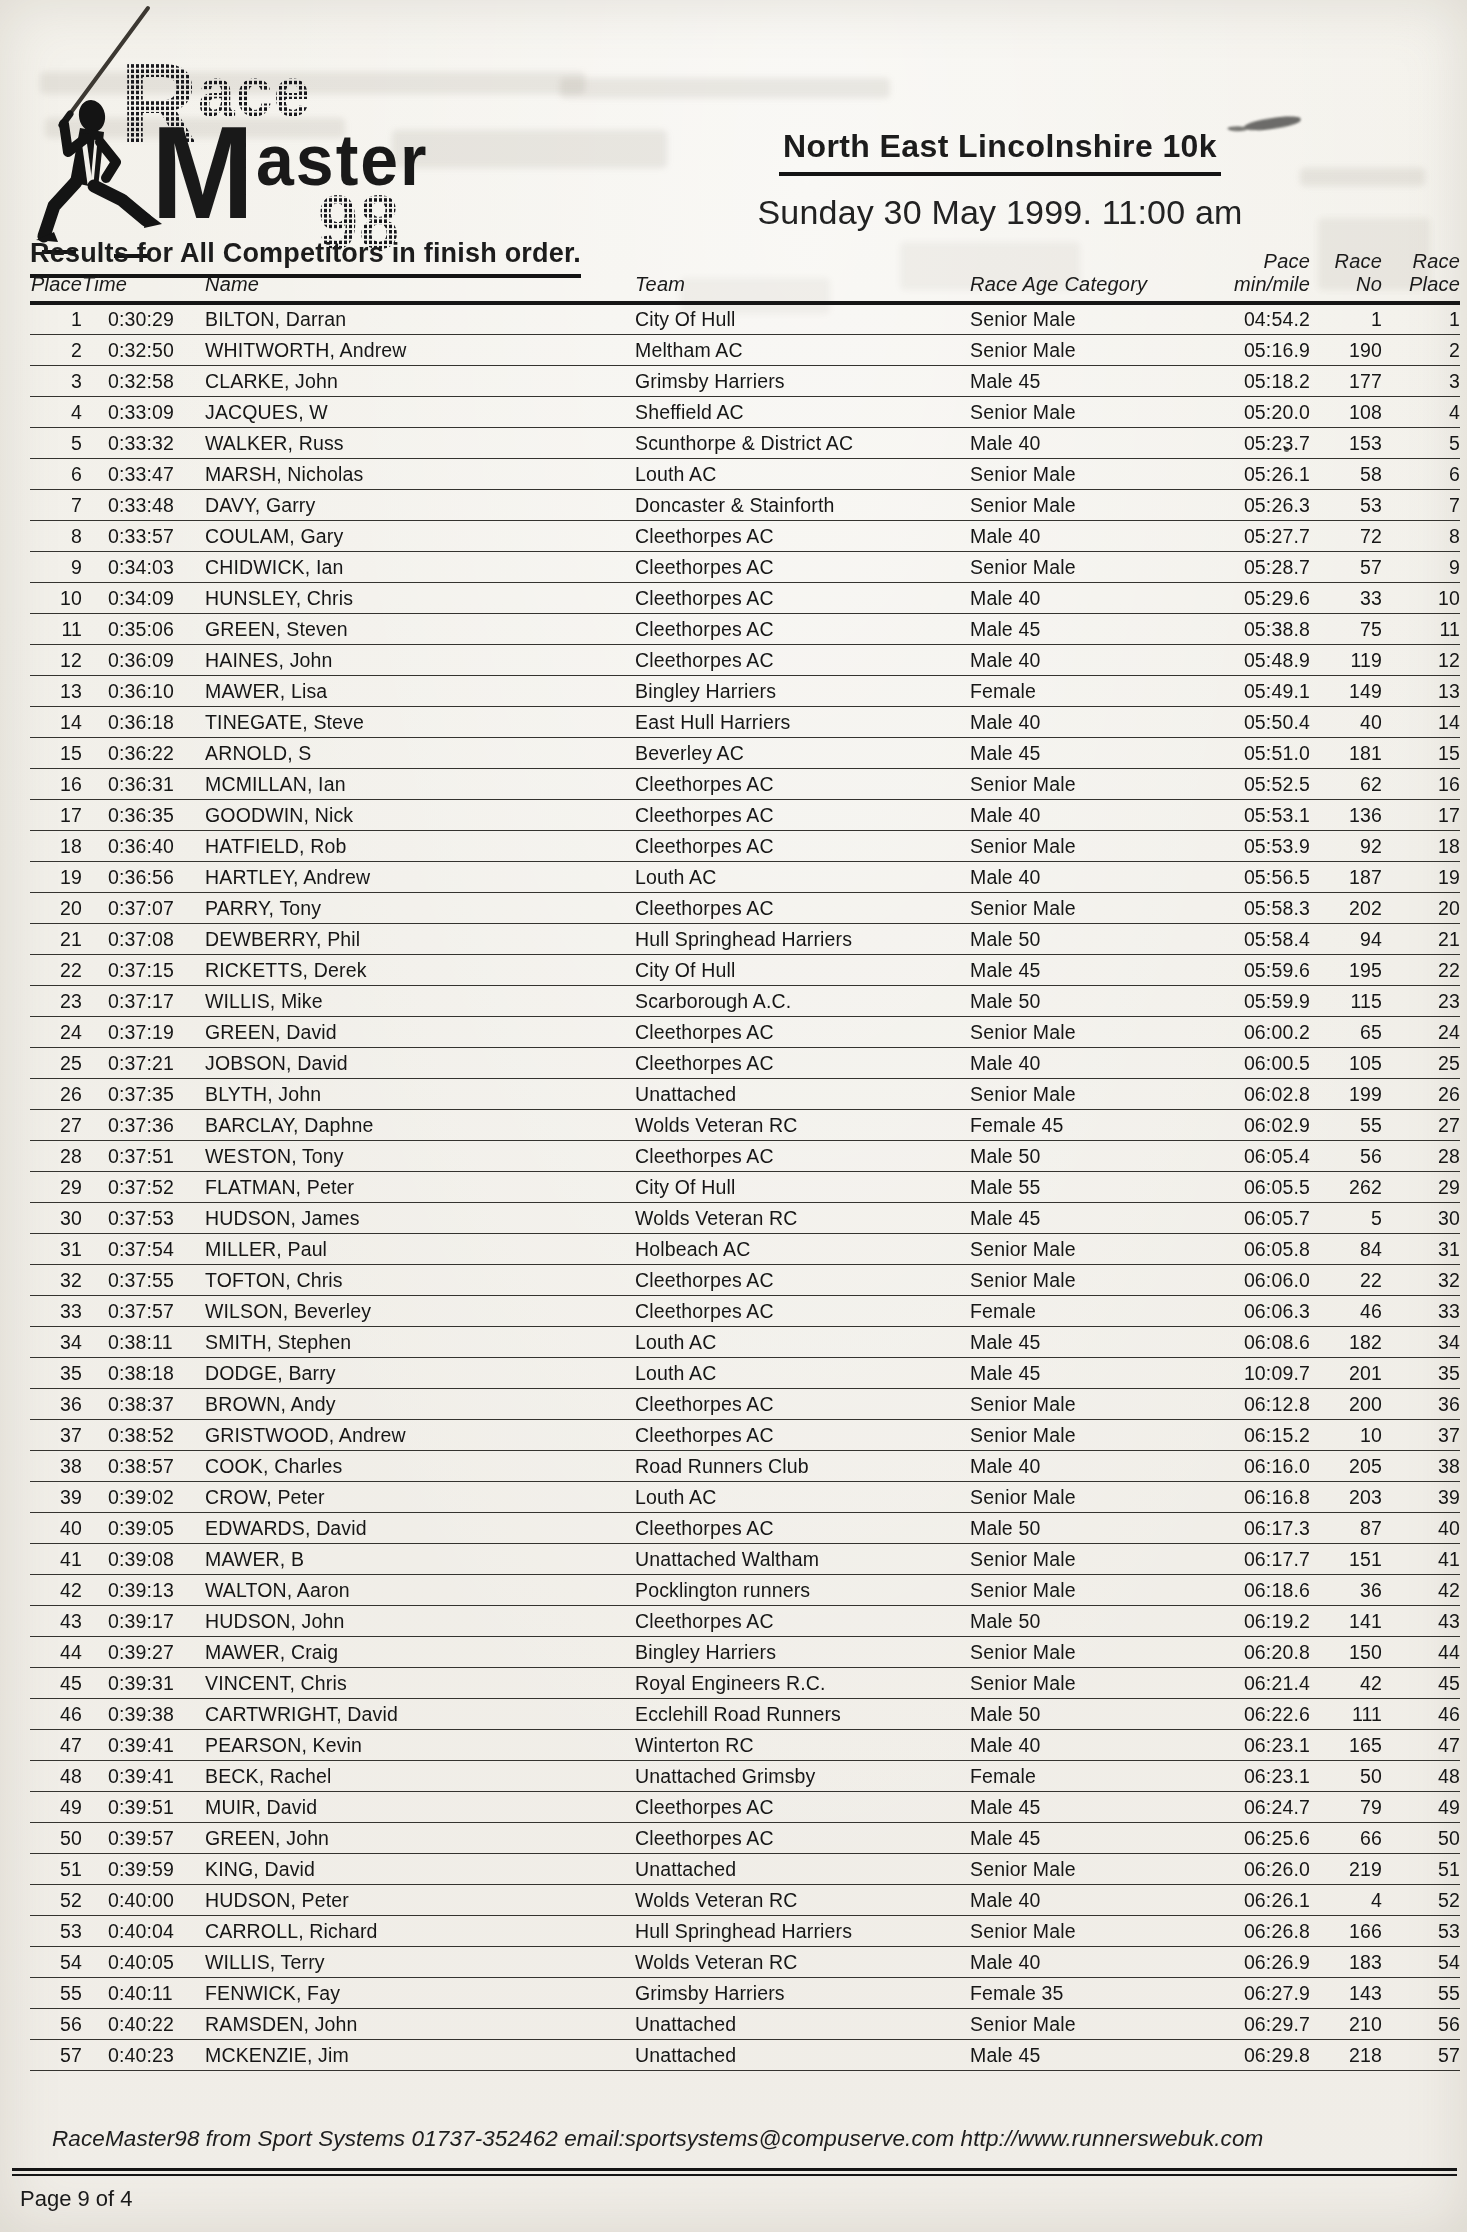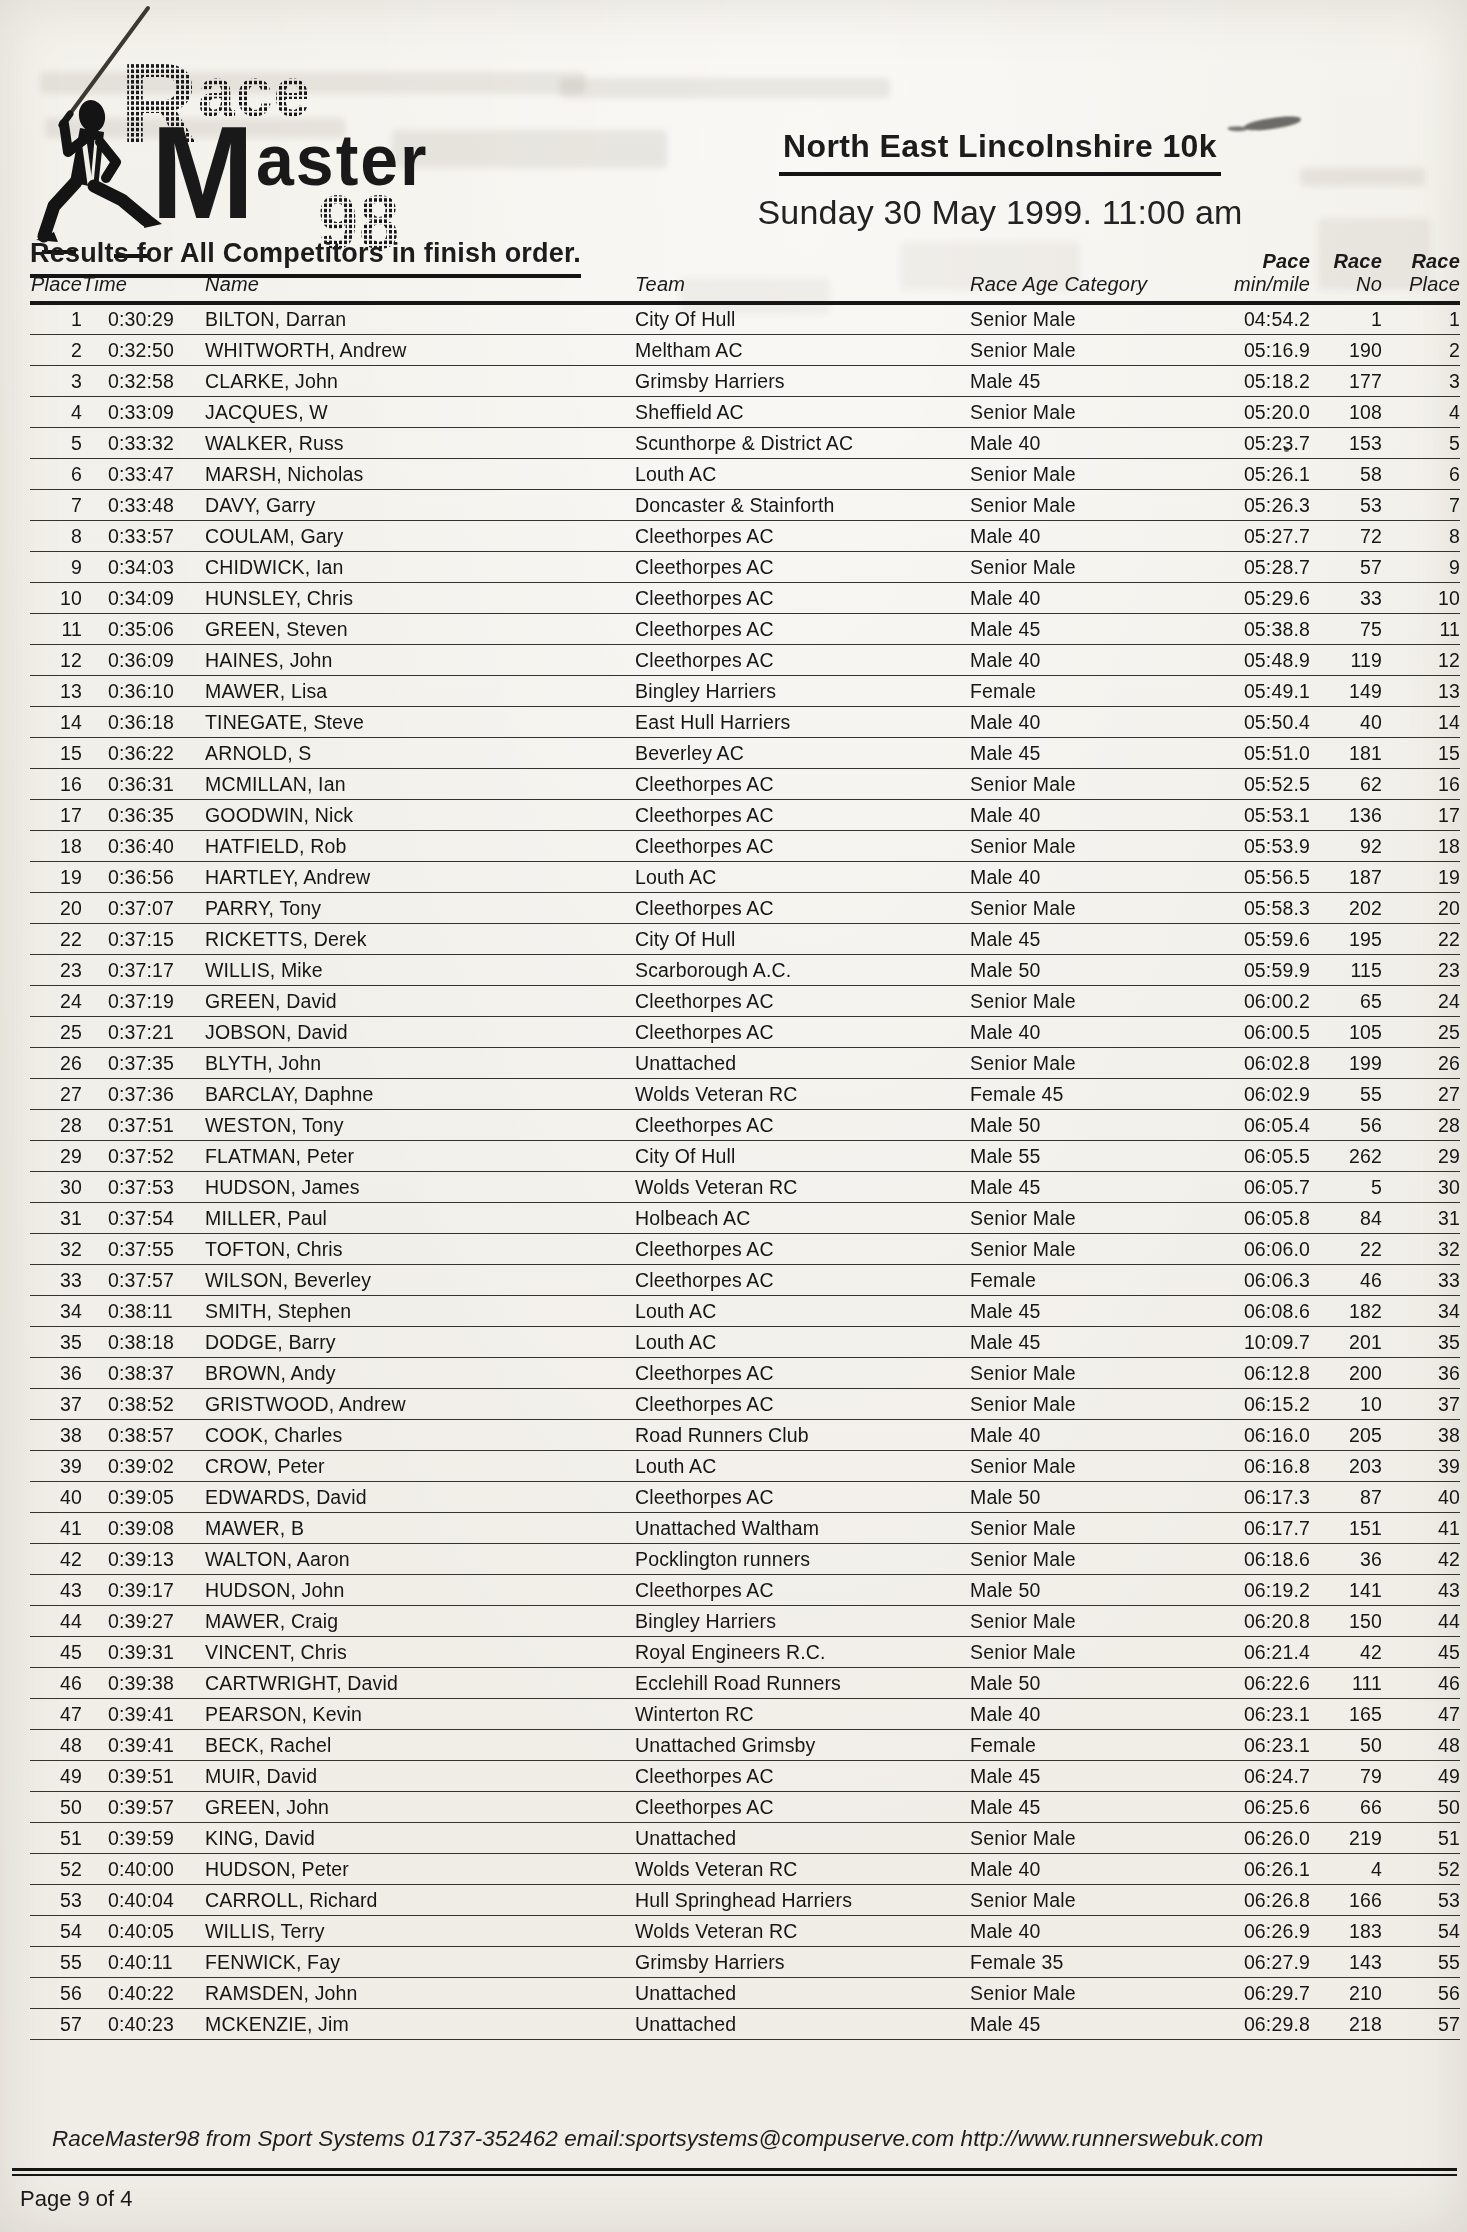--- a/index.html
+++ b/index.html
@@ -77,21 +77,21 @@
     position: absolute; left: 30px; top: 250px;
     width: 1430px;
     border-collapse: collapse; table-layout: fixed;
   }
   table.results th {
     font-style: italic; font-weight: normal;
     font-size: 20px; vertical-align: bottom;
     padding: 0 0 5px 0; letter-spacing: .2px; color:#1a1a1a;
     border-bottom: 4px solid #161616;
   }
-  table.results th .h1 { line-height: 22px; min-height: 22px; font-weight: bold; }
+  table.results th .h1 { line-height: 22px; min-height: 22px; }
   table.results th .h2 { line-height: 24px; }
   table.results td {
     font-size: 19.5px; height: 31px; line-height: 20px;
     border-bottom: 1.6px solid #34332f;
     white-space: nowrap; overflow: hidden;
     color:#161616; letter-spacing:.15px;
   }
   .c-right { text-align: right; }
   .c-left  { text-align: left; }
   td.pad-time { padding-left: 26px; }
@@ -411,20 +411,30 @@
         <td class="c-right">20</td>
         <td class="c-left pad-time">0:37:07</td>
         <td class="c-left pad-name">PARRY, Tony</td>
         <td class="c-left">Cleethorpes AC</td>
         <td class="c-left">Senior Male</td>
         <td class="c-right">05:58.3</td>
         <td class="c-right">202</td>
         <td class="c-right">20</td>
       </tr>
         <tr>
+        <td class="c-right">21</td>
+        <td class="c-left pad-time">0:37:08</td>
+        <td class="c-left pad-name">DEWBERRY, Phil</td>
+        <td class="c-left">Hull Springhead Harriers</td>
+        <td class="c-left">Male 50</td>
+        <td class="c-right">05:58.4</td>
+        <td class="c-right">94</td>
+        <td class="c-right">21</td>
+      </tr>
+        <tr>
         <td class="c-right">22</td>
         <td class="c-left pad-time">0:37:15</td>
         <td class="c-left pad-name">RICKETTS, Derek</td>
         <td class="c-left">City Of Hull</td>
         <td class="c-left">Male 45</td>
         <td class="c-right">05:59.6</td>
         <td class="c-right">195</td>
         <td class="c-right">22</td>
       </tr>
         <tr>

